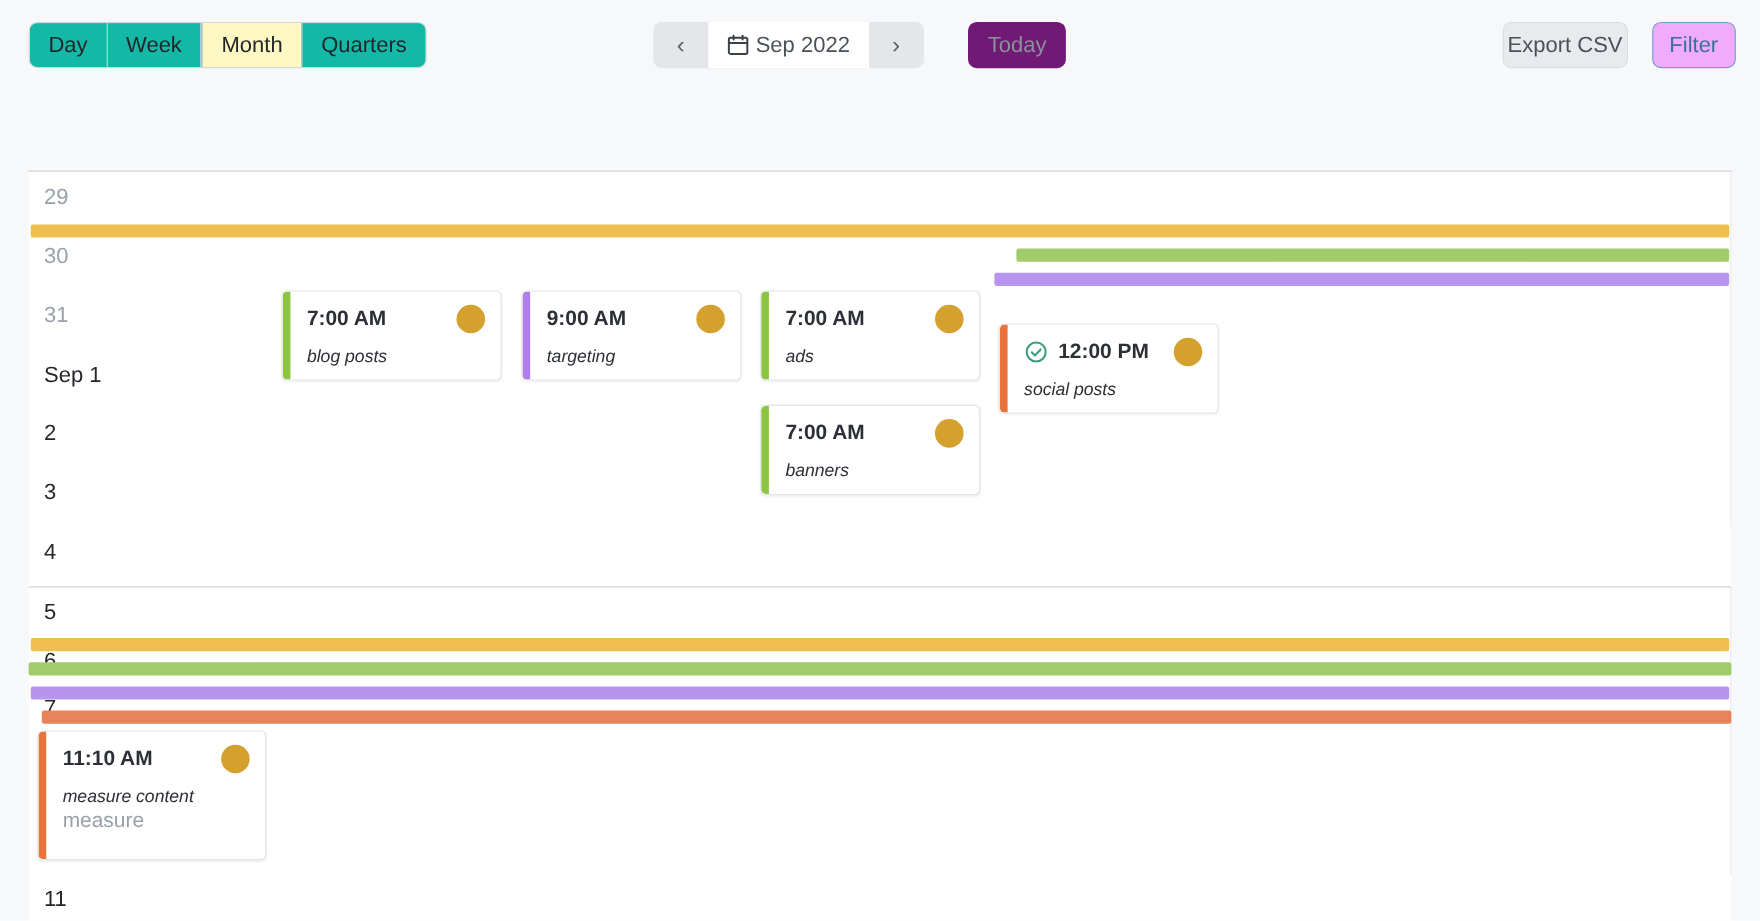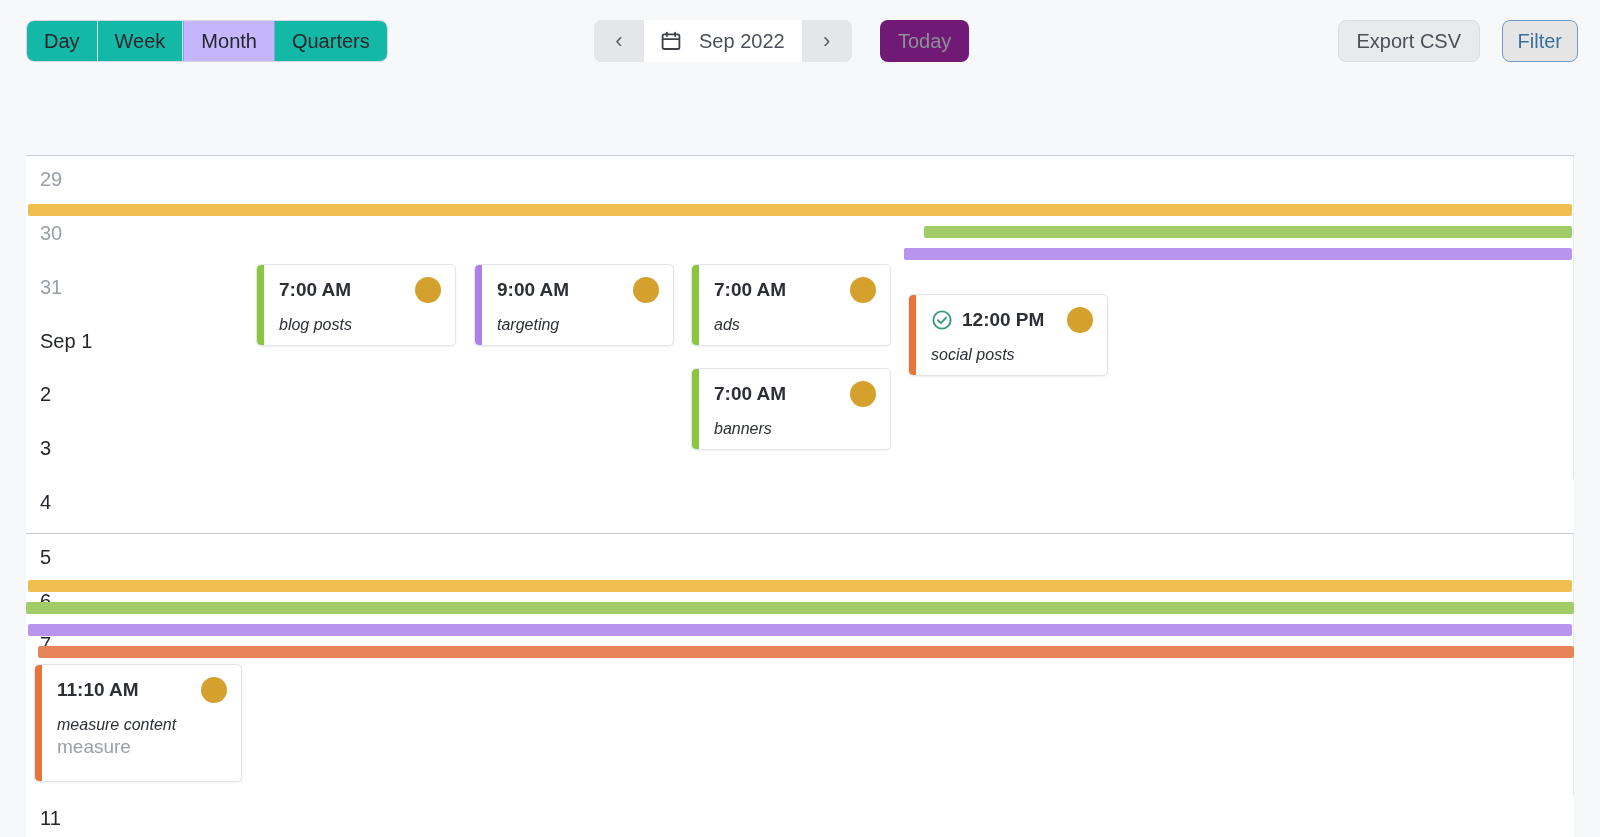--- a/index.html
+++ b/index.html
@@ -19,52 +19,52 @@
     display:flex;background:#fff;border:1px solid #d4d8de;border-radius:8px;
     overflow:hidden;box-sizing:border-box;
   }
   .seg .segbtn{
     display:flex;align-items:center;justify-content:center;
     padding:0 17px;font-size:20px;color:#23262b;
     border-right:1px solid #d4d8de;background:#14b8a6;cursor:pointer;
     box-sizing:border-box;height:100%;
   }
   .seg .segbtn:last-child{border-right:none;}
-  .seg .segbtn.active{background:#c4b5fd;border-left:1px solid #7fa8cf;border-right:1px solid #7fa8cf;}
+  .seg .segbtn.active{background:#fef9c3;border-left:1px solid #7fa8cf;border-right:1px solid #7fa8cf;}
 
   .navgroup{
     position:absolute;left:594px;top:20px;height:42px;
     display:flex;align-items:stretch;background:#e4e6ea;border-radius:8px;overflow:hidden;
   }
   .navgroup .navarrow{
     width:50px;display:flex;align-items:center;justify-content:center;
     color:#5b6069;font-size:22px;cursor:pointer;background:#e4e6ea;
   }
   .navgroup .navlabel{
-    background:#fff;display:flex;align-items:center;gap:18px;padding:0 17px;
+    background:#fff;display:flex;align-items:center;gap:6px;padding:0 17px;
     font-size:20px;color:#4b5059;cursor:pointer;
   }
   .cal-ico{width:20px;height:20px;display:block;}
 
   .todaybtn{
     position:absolute;left:880px;top:20px;height:42px;
     display:flex;align-items:center;padding:0 18px;border-radius:8px;
     background:#701a75;color:#8b9099;font-size:20px;cursor:pointer;
   }
 
   .exportbtn{
     position:absolute;right:120px;top:20px;height:42px;
-    display:flex;align-items:center;padding:0 18px;border-radius:8px;
+    display:flex;align-items:center;padding:0 4px;border-radius:8px;
     background:#e8eaee;border:1px solid #d9dce1;color:#4b5059;font-size:20px;
     cursor:pointer;box-sizing:border-box;
   }
   .filterbtn{
     position:absolute;right:22px;top:20px;height:42px;
     display:flex;align-items:center;padding:0 15px;border-radius:8px;
-    background:#e5e5e5;border:1px solid #6f9dc7;color:#3b6f9e;font-size:20px;
+    background:#f0abfc;border:1px solid #6f9dc7;color:#3b6f9e;font-size:20px;
     cursor:pointer;box-sizing:border-box;
   }
 
   
   .cal{position:absolute;left:26px;top:95px;width:1548px;height:742px;}
 
   .headrow{
     position:absolute;left:0;top:0;width:1548px;height:60px;
     background:#e0e1e8;border-radius:6px 6px 0 0;display:flex;
   }

